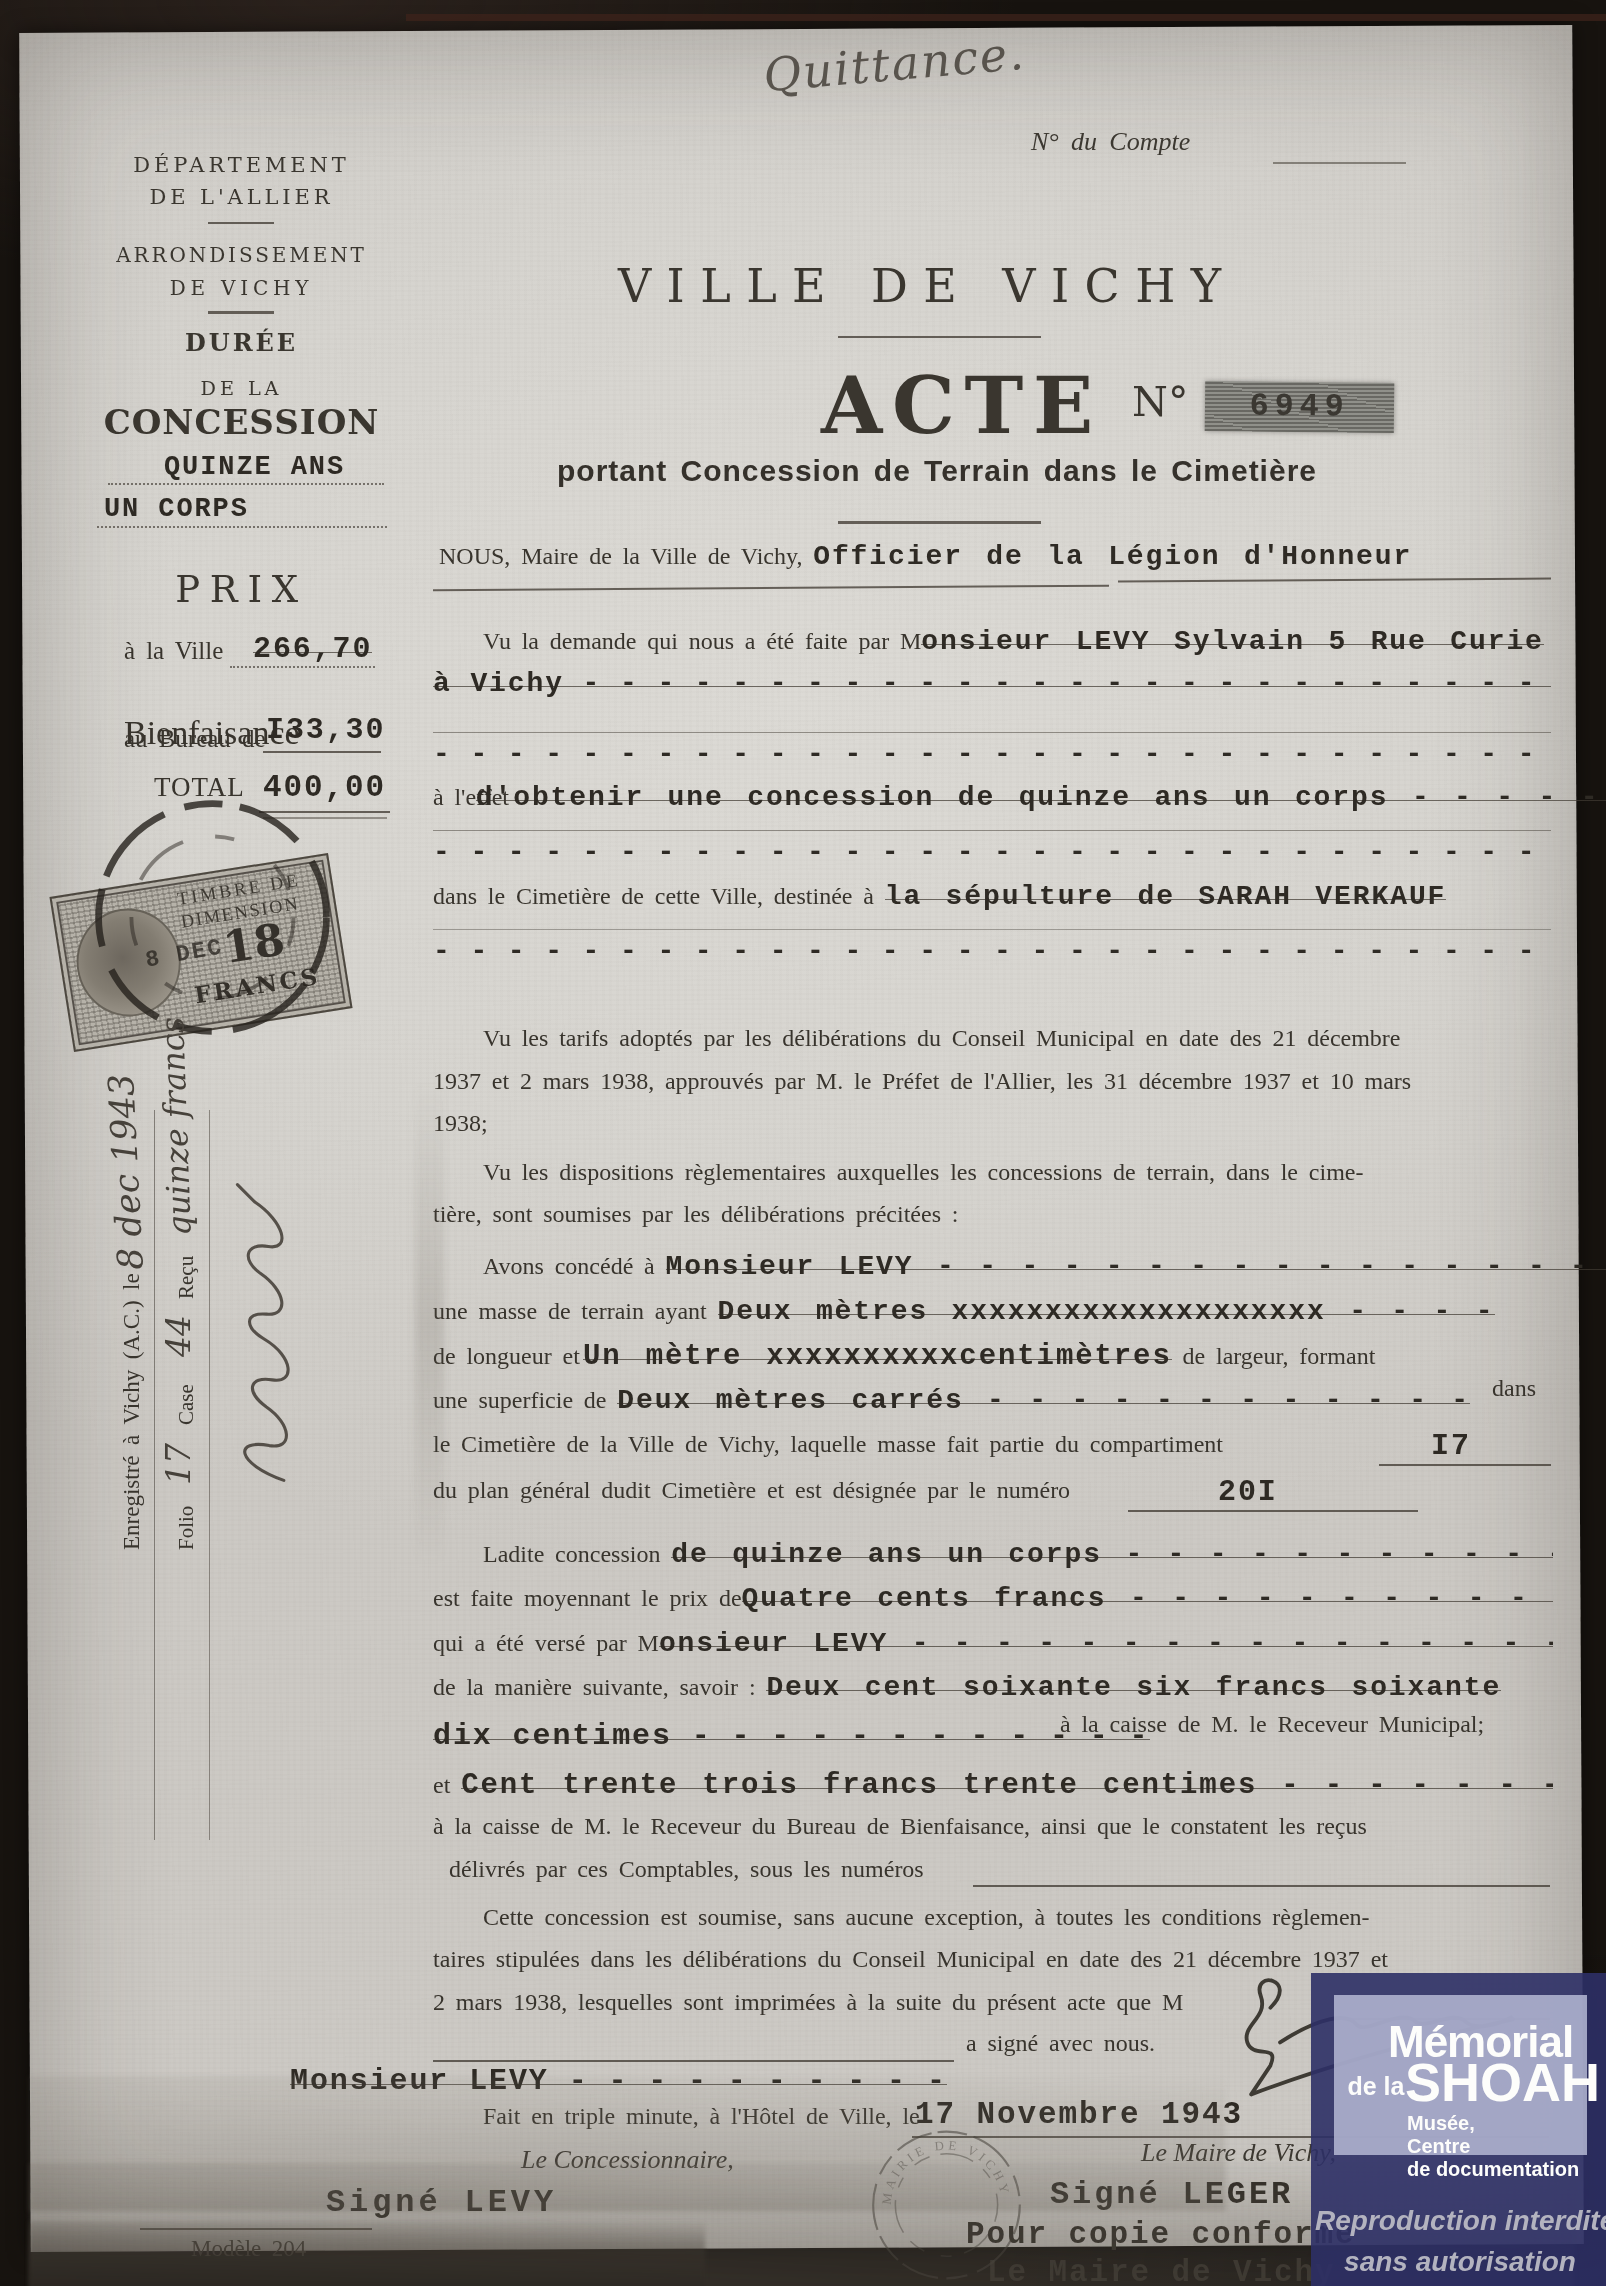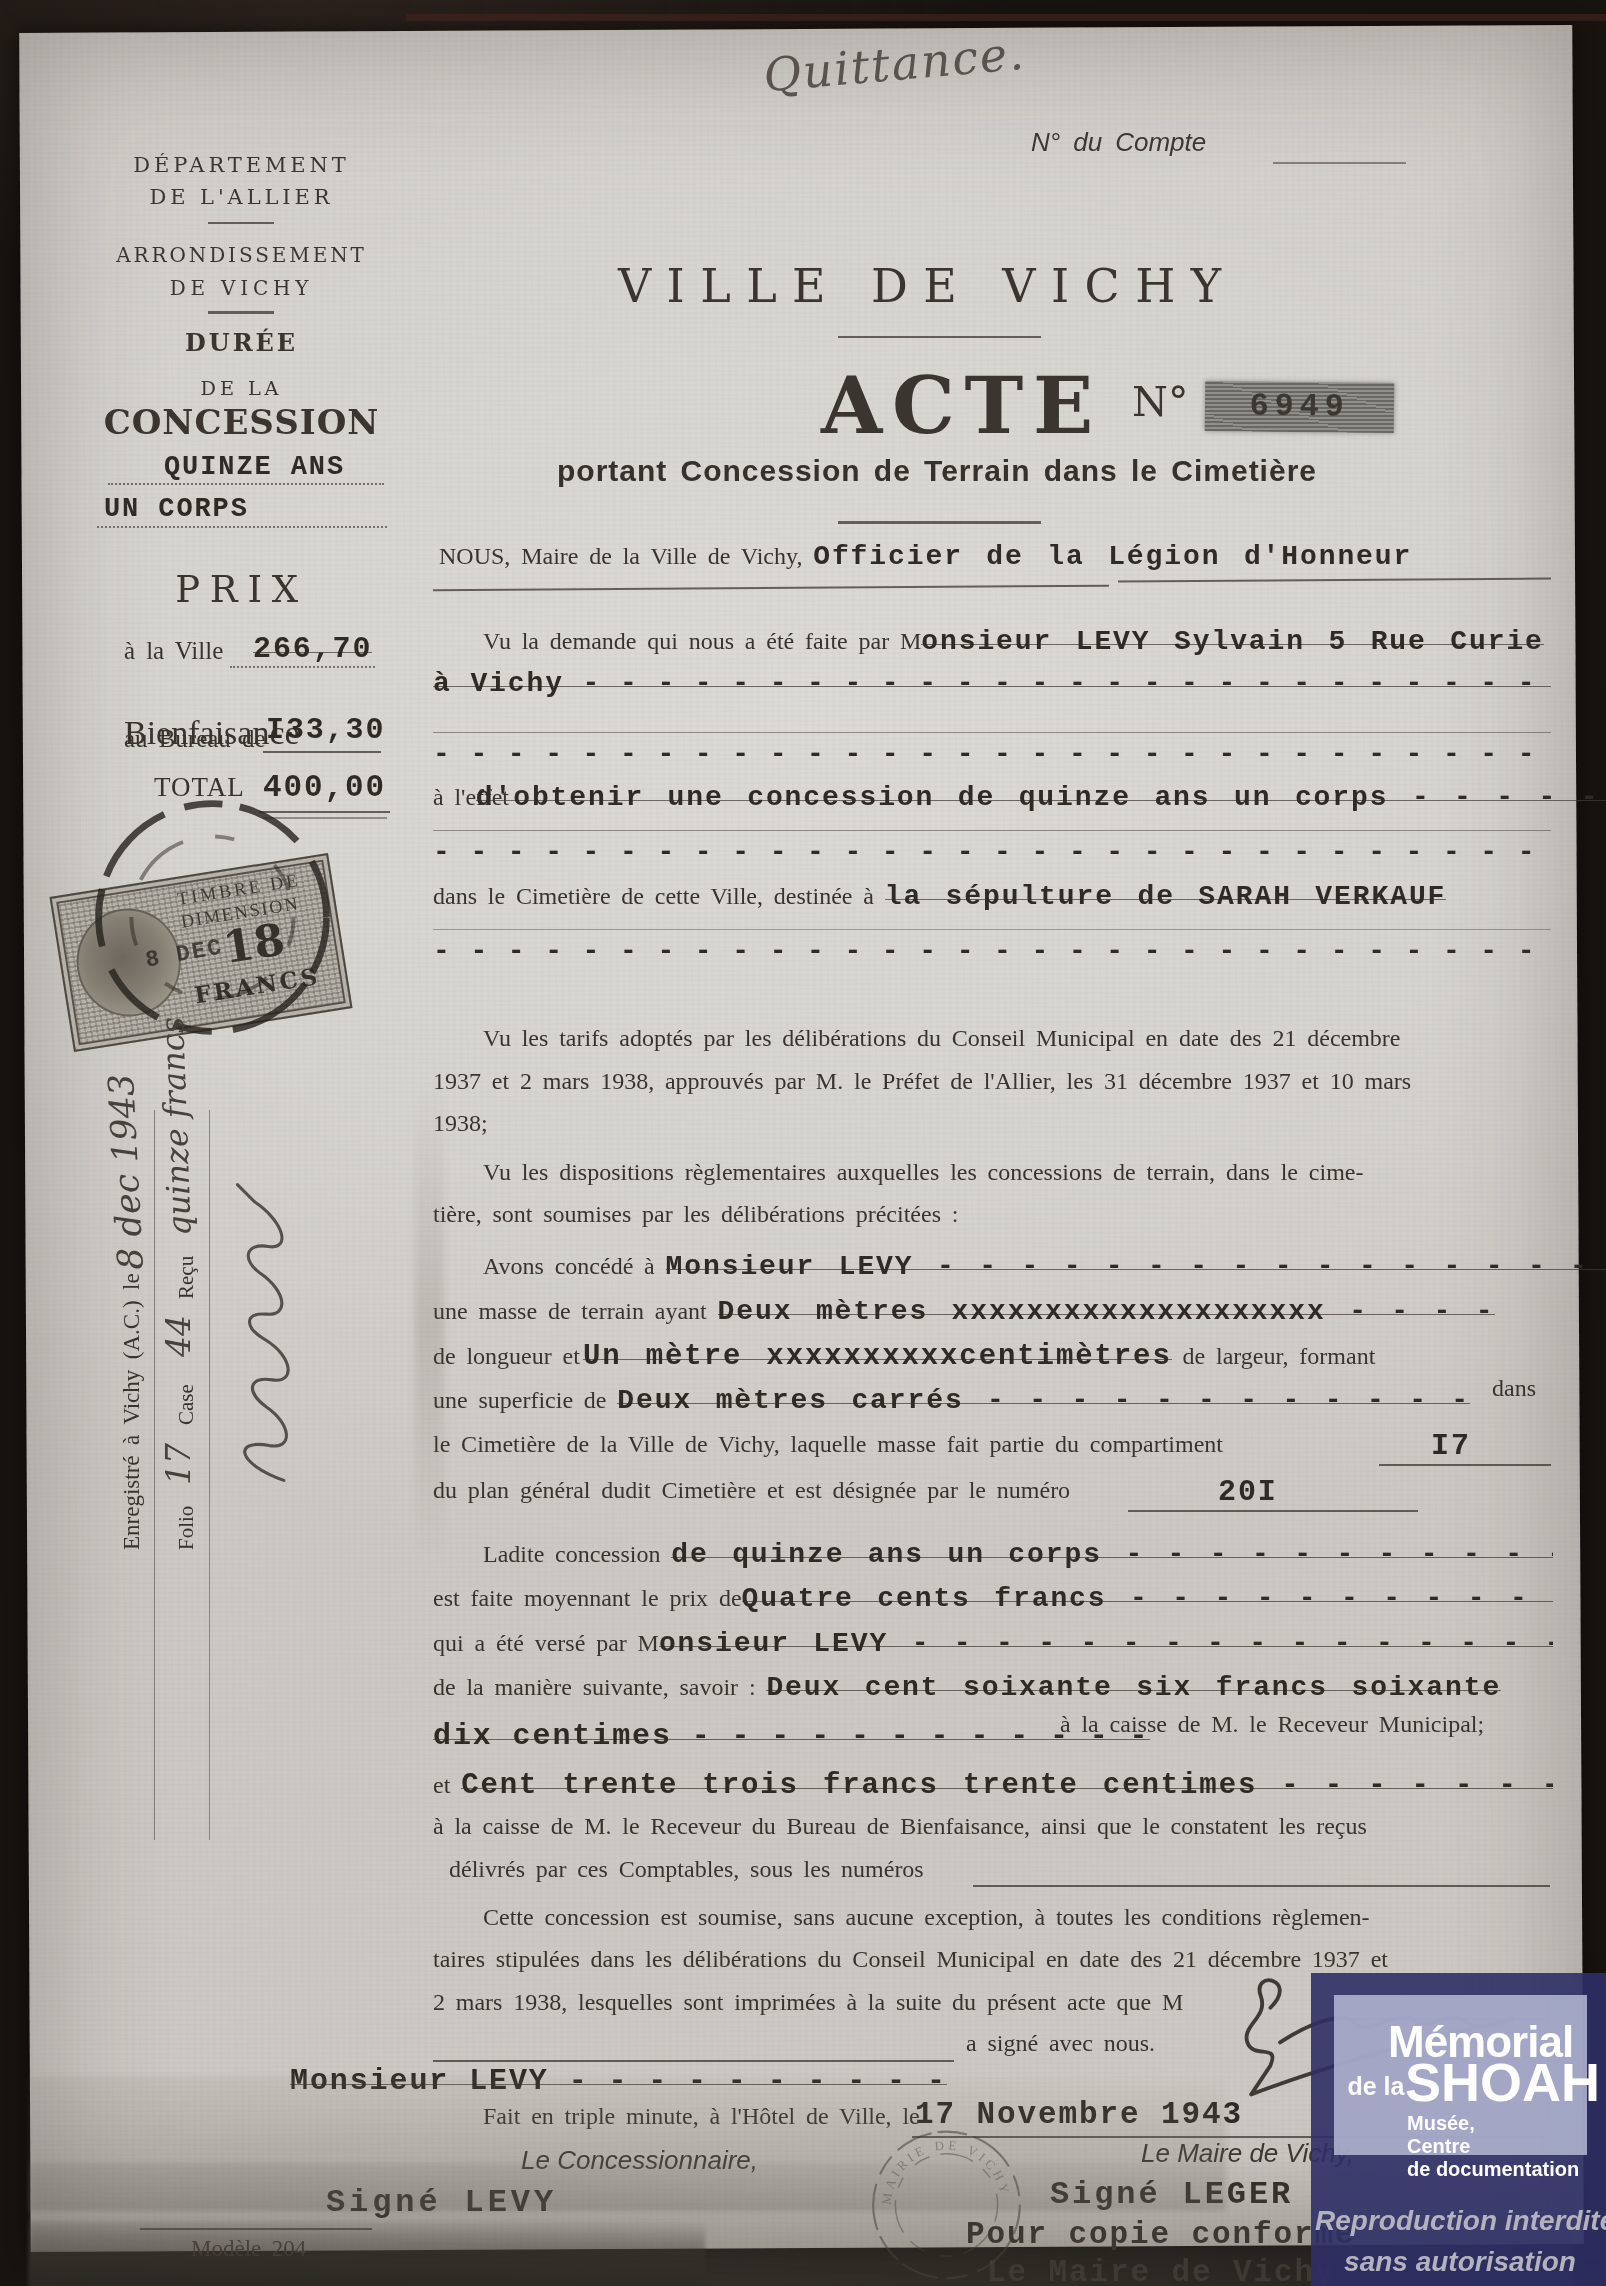--- a/index.html
+++ b/index.html
@@ -7,21 +7,21 @@
     width:1607px;height:2286px;position:relative;overflow:hidden;
     background:
       radial-gradient(1159px 483px at 20% 0%, #2a211c 0%, transparent 60%),
       radial-gradient(869px 483px at 100% 100%, #0c0a09 0%, transparent 70%),
       #17130f;
     font-family:"Liberation Serif", serif;
   }
   .abs{position:absolute;}
   .row{position:absolute;white-space:nowrap;}
   .ps{font-family:"Liberation Serif", serif;color:#38342d;font-size:24px;word-spacing:4.8px;}
-  .psi{font-family:Liberation Sans, sans-serif;font-style:italic;color:#3c3831;}
+  .psi{font-family:Liberation Serif, serif;font-style:italic;color:#3c3831;}
   .tw{font-family:"Liberation Mono","DejaVu Sans Mono",monospace;font-weight:bold;color:#2e2a24;font-size:29px;letter-spacing:1.9px;}
   .hw{font-family:"DejaVu Serif",serif;font-style:italic;color:#46413a;}
   .online{background:linear-gradient(to bottom,transparent 58%,rgba(64,58,50,.72) 58%,rgba(64,58,50,.72) 61%,transparent 61%);}
   .rule{position:absolute;height:1.9px;background:rgba(66,60,52,.78);}
   .rule-dot{position:absolute;height:0;border-bottom:2.9px dotted rgba(66,60,52,.65);}
   .clip{overflow:hidden;}
   .paper{
     position:absolute;left:25px;top:29px;width:1553px;height:2219px;
     transform:rotate(-0.3deg);
     background:

